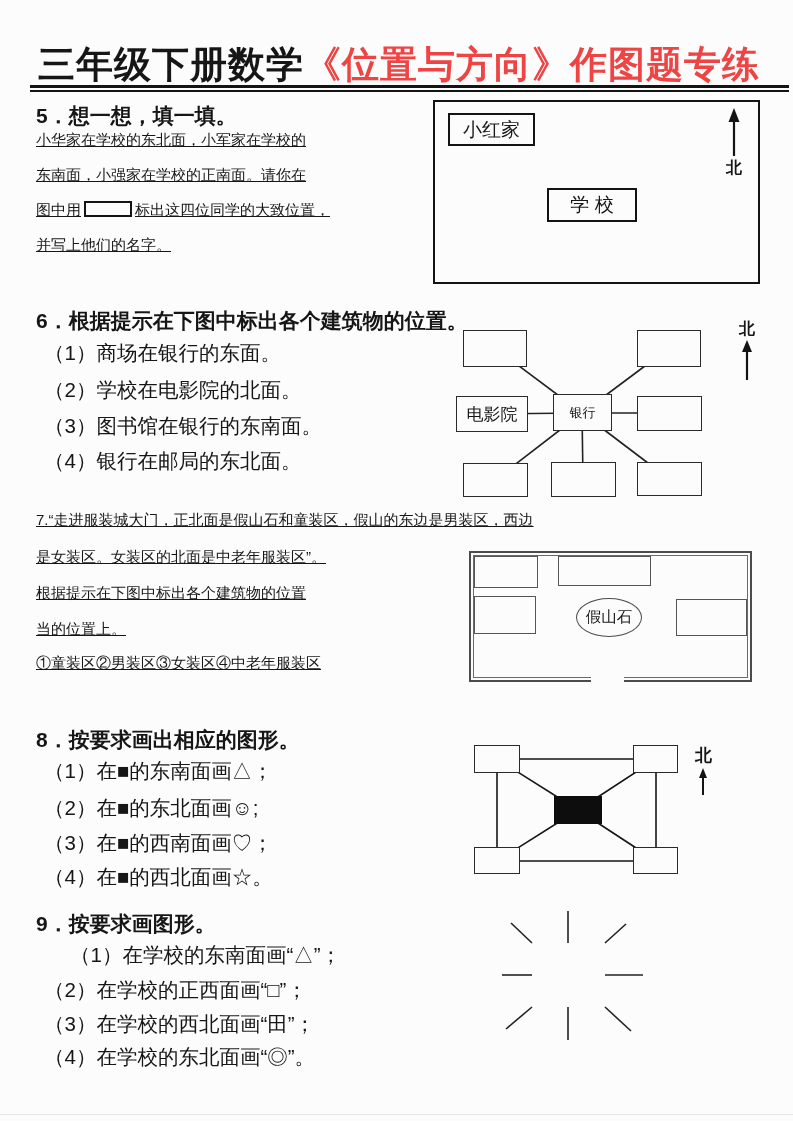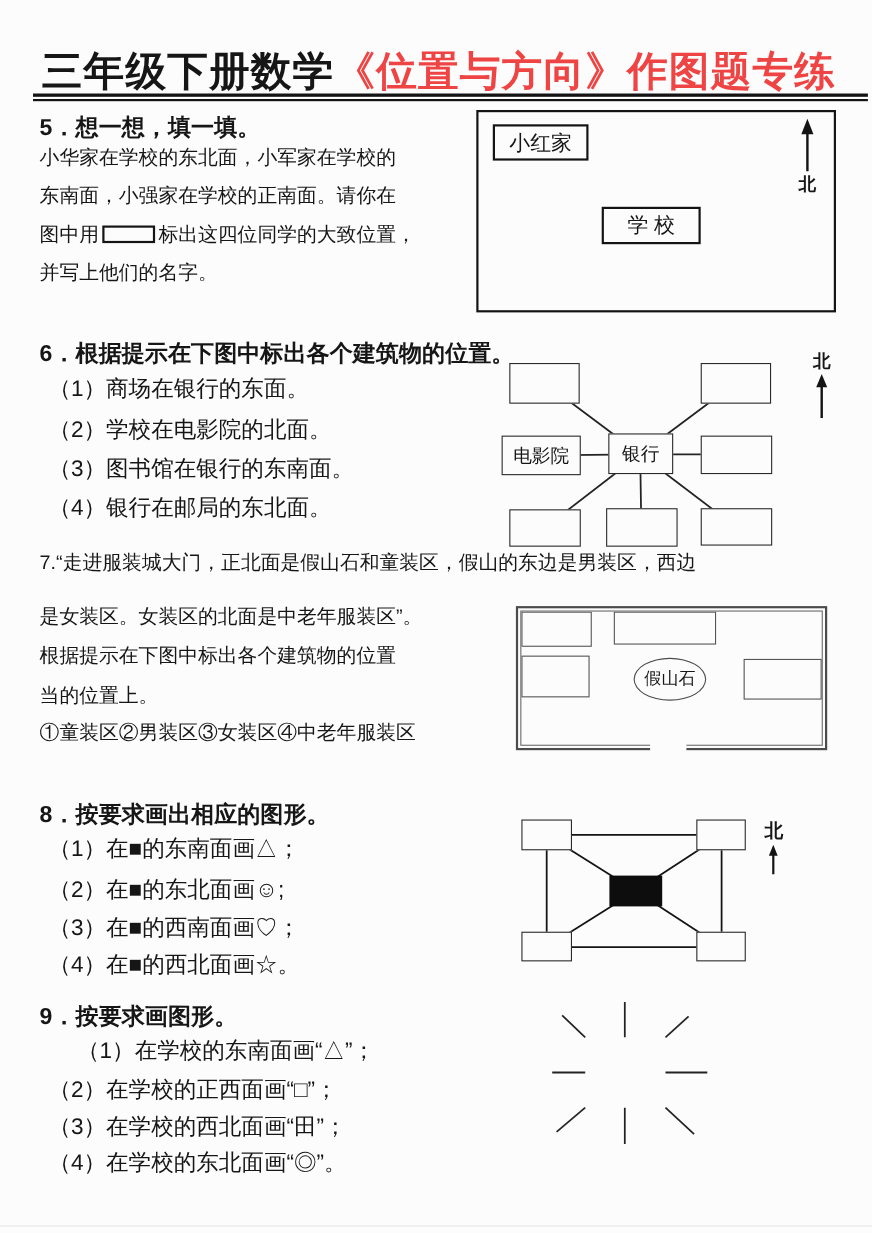--- a/index.html
+++ b/index.html
@@ -11,21 +11,21 @@
     color:#161616;
   }
   .abs { position:absolute; }
   .title { top:40px; left:38px; width:730px; font-size:37px; font-weight:900;
            white-space:nowrap; letter-spacing:1px; }
   .title .red { color:#ef4444; }
   .double-rule { left:30px; top:85px; width:759px; height:7px;
                  border-top:3px solid #141414; border-bottom:2px solid #141414; }
 
   .h-bold { font-size:21px; font-weight:700; white-space:nowrap; }
-  .body-line { font-size:18px; white-space:nowrap; }
+  .body-line { font-size:15px; white-space:nowrap;text-decoration:underline; }
   .list-item { font-size:20.5px; white-space:nowrap; }
 
   .inline-rect { display:inline-block; width:48px; height:16px;
                  border:2px solid #141414; vertical-align:-2px; margin:0 3px; }
 
   .box { position:absolute; border:2px solid #141414; background:#fcfcfc;
          display:flex; align-items:center; justify-content:center; }
   .thinbox { border-width:1.5px; border-color:#2a2a2a; }
   .graybox { border:1.5px solid #555; }
 
@@ -83,33 +83,33 @@
       <line x1="127" y1="95" x2="214" y2="30" stroke="#232323" stroke-width="1.6"></line>
       <line x1="127" y1="95" x2="37" y2="96" stroke="#232323" stroke-width="1.6"></line>
       <line x1="127" y1="95" x2="214" y2="95" stroke="#232323" stroke-width="1.6"></line>
       <line x1="127" y1="95" x2="40" y2="162" stroke="#232323" stroke-width="1.6"></line>
       <line x1="127" y1="95" x2="128" y2="161" stroke="#232323" stroke-width="1.6"></line>
       <line x1="127" y1="95" x2="214" y2="161" stroke="#232323" stroke-width="1.6"></line>
     </svg>
     <div class="box thinbox" style="left:8px; top:12px; width:64px; height:37px;"></div>
     <div class="box thinbox" style="left:182px; top:12px; width:64px; height:37px;"></div>
     <div class="box thinbox" style="left:1px; top:78px; width:72px; height:36px; font-size:17px;">电影院</div>
-    <div class="box thinbox" style="left:98px; top:76px; width:59px; height:37px; font-size:17px;">银行</div>
+    <div class="box thinbox" style="left:98px; top:76px; width:59px; height:37px; font-size:13px;">银行</div>
     <div class="box thinbox" style="left:182px; top:78px; width:65px; height:35px;"></div>
     <div class="box thinbox" style="left:8px; top:145px; width:65px; height:34px;"></div>
     <div class="box thinbox" style="left:96px; top:144px; width:65px; height:35px;"></div>
     <div class="box thinbox" style="left:182px; top:144px; width:65px; height:34px;"></div>
   </div>
   <div class="abs north-label" style="left:739px; top:319px;">北</div>
   <svg class="abs" style="left:739px; top:340px;" width="16" height="40">
     <line x1="8" y1="40" x2="8" y2="9" stroke="#141414" stroke-width="2.2"></line>
     <polygon points="8,0 3,12 13,12" fill="#141414"></polygon>
   </svg>
 
-  <div class="abs body-line" style="left:36px; top:499px;text-align:right;">7.“走进服装城大门，正北面是假山石和童装区，假山的东边是男装区，西边</div>
+  <div class="abs body-line" style="left:36px; top:511px;text-align:right;">7.“走进服装城大门，正北面是假山石和童装区，假山的东边是男装区，西边</div>
   <div class="abs body-line" style="left:36px; top:548px;">是女装区。女装区的北面是中老年服装区”。</div>
   <div class="abs body-line" style="left:36px; top:584px;">根据提示在下图中标出各个建筑物的位置</div>
   <div class="abs body-line" style="left:36px; top:620px;">当的位置上。</div>
   <div class="abs body-line" style="left:36px; top:654px;">①童装区②男装区③女装区④中老年服装区</div>
 
   <div class="abs q7-frame">
     <div class="q7-inner"></div>
     <div class="box graybox" style="left:3px; top:3px; width:64px; height:32px; background:#fcfcfc;"></div>
     <div class="box graybox" style="left:87px; top:3px; width:93px; height:30px; background:#fcfcfc;"></div>
     <div class="box graybox" style="left:3px; top:43px; width:62px; height:38px; background:#fcfcfc;"></div>

